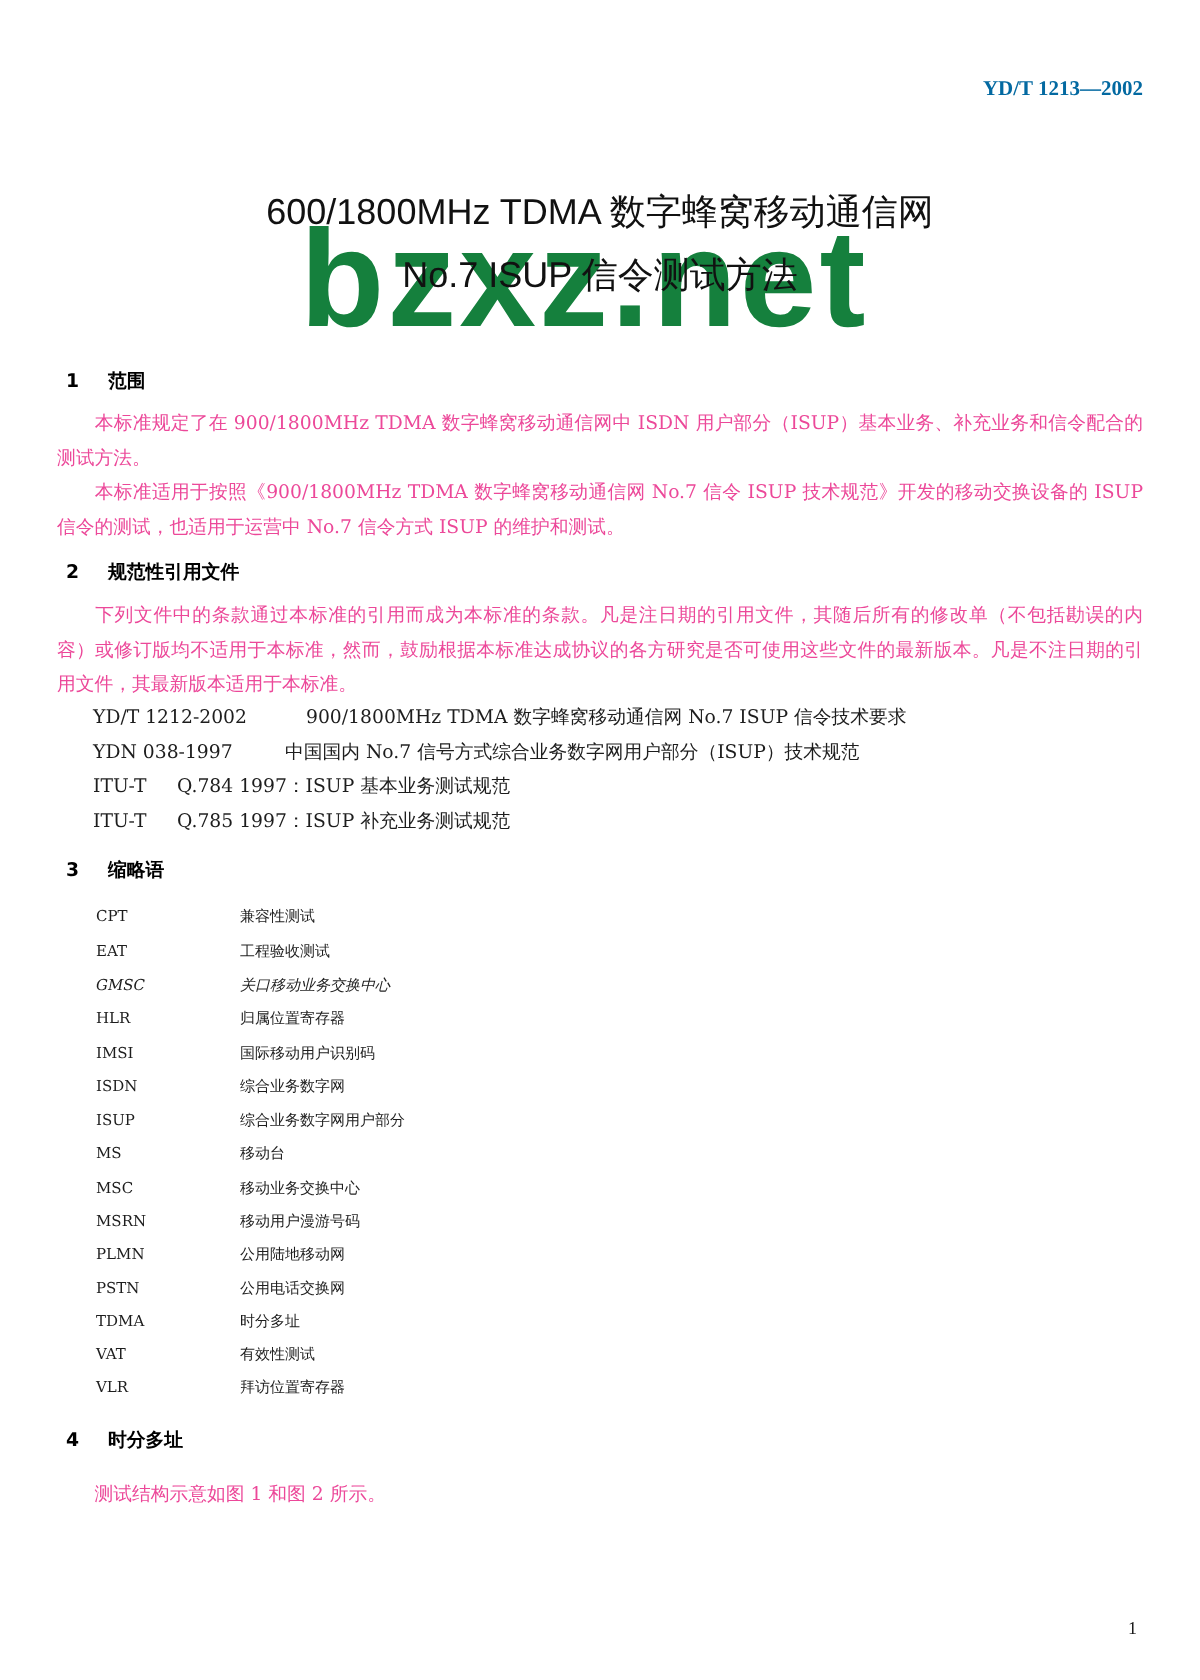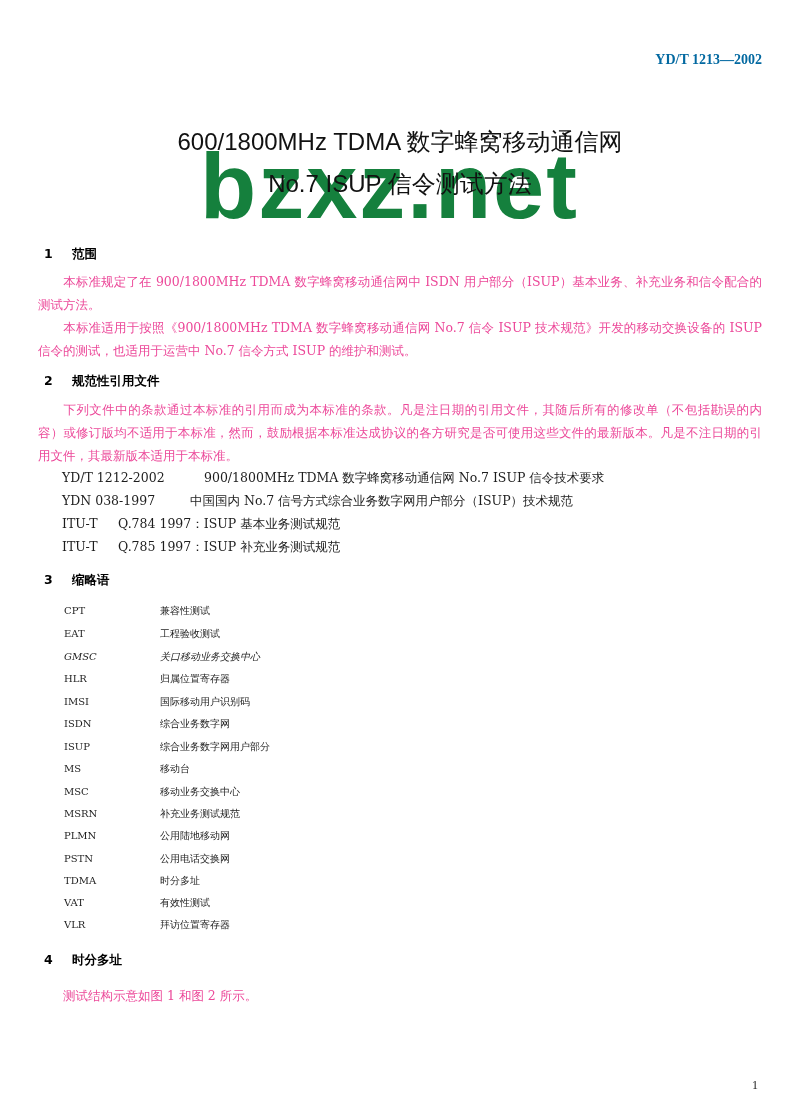--- a/index.html
+++ b/index.html
@@ -99,21 +99,21 @@
 
 <div class="abbr-row" style="top:604px;"><span class="term">CPT</span><span>兼容性测试</span></div>
 <div class="abbr-row" style="top:627px;"><span class="term">EAT</span><span>工程验收测试</span></div>
 <div class="abbr-row" style="top:650px;font-style:italic;"><span class="term">GMSC</span><span>关口移动业务交换中心</span></div>
 <div class="abbr-row" style="top:672px;"><span class="term">HLR</span><span>归属位置寄存器</span></div>
 <div class="abbr-row" style="top:695px;"><span class="term">IMSI</span><span>国际移动用户识别码</span></div>
 <div class="abbr-row" style="top:717px;"><span class="term">ISDN</span><span>综合业务数字网</span></div>
 <div class="abbr-row" style="top:740px;"><span class="term">ISUP</span><span>综合业务数字网用户部分</span></div>
 <div class="abbr-row" style="top:762px;"><span class="term">MS</span><span>移动台</span></div>
 <div class="abbr-row" style="top:785px;"><span class="term">MSC</span><span>移动业务交换中心</span></div>
-<div class="abbr-row" style="top:807px;"><span class="term">MSRN</span><span>补充业务测试规范</span></div>
+<div class="abbr-row" style="top:807px;"><span class="term">MSRN</span><span>移动用户漫游号码</span></div>
 <div class="abbr-row" style="top:829px;"><span class="term">PLMN</span><span>公用陆地移动网</span></div>
 <div class="abbr-row" style="top:852px;"><span class="term">PSTN</span><span>公用电话交换网</span></div>
 <div class="abbr-row" style="top:874px;"><span class="term">TDMA</span><span>时分多址</span></div>
 <div class="abbr-row" style="top:896px;"><span class="term">VAT</span><span>有效性测试</span></div>
 <div class="abbr-row" style="top:918px;"><span class="term">VLR</span><span>拜访位置寄存器</span></div>
 
 <div class="sec-head" style="top:952px;">
   <span class="num">4</span><span>时分多址</span>
 </div>
 <div class="para" style="top:984px;">

